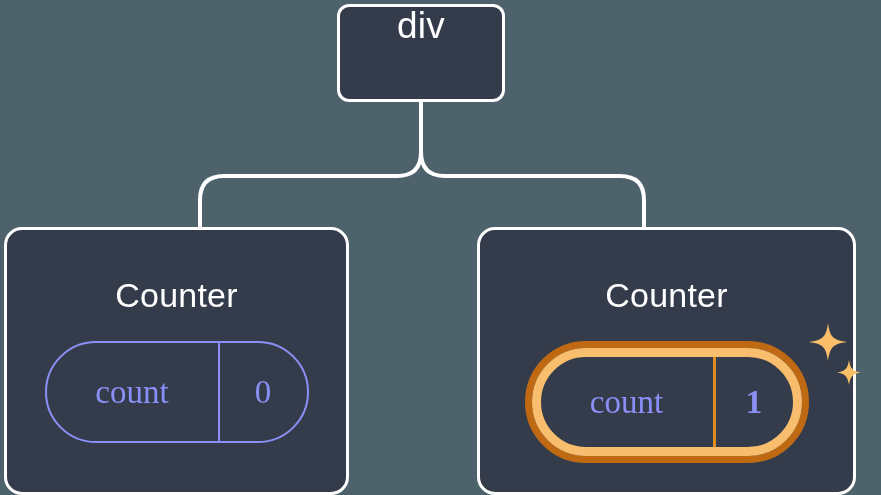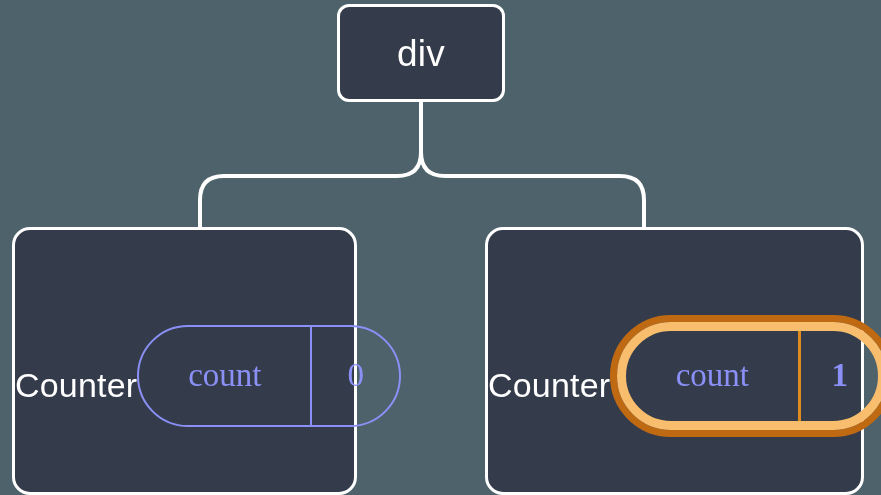--- a/index.html
+++ b/index.html
@@ -36,38 +36,36 @@
     box-sizing: border-box;
   }
 
   #root-node {
     left: 337px;
     top: 4px;
     width: 168px;
     height: 98px;
     border-radius: 12px;
     display: flex;
-    align-items: center;
     justify-content: center;
   }
   #root-node .node-label {
     color: #ffffff;
     font-size: 37px;
     line-height: 1;
     letter-spacing: 0.2px;
   }
 
   .child-node {
     top: 227px;
     height: 268px;
     border-radius: 18px;
     display: flex;
-    flex-direction: row;
+    flex-direction: column;
     align-items: center;
-    margin-left: 8px;
   }
   #child-node-left  { left: 4px;   width: 345px; }
   #child-node-right { left: 477px; width: 379px; }
 
   .child-title {
     color: #ffffff;
     font-size: 34px;
     line-height: 1;
     margin-top: 48px;
     letter-spacing: 0.2px;

